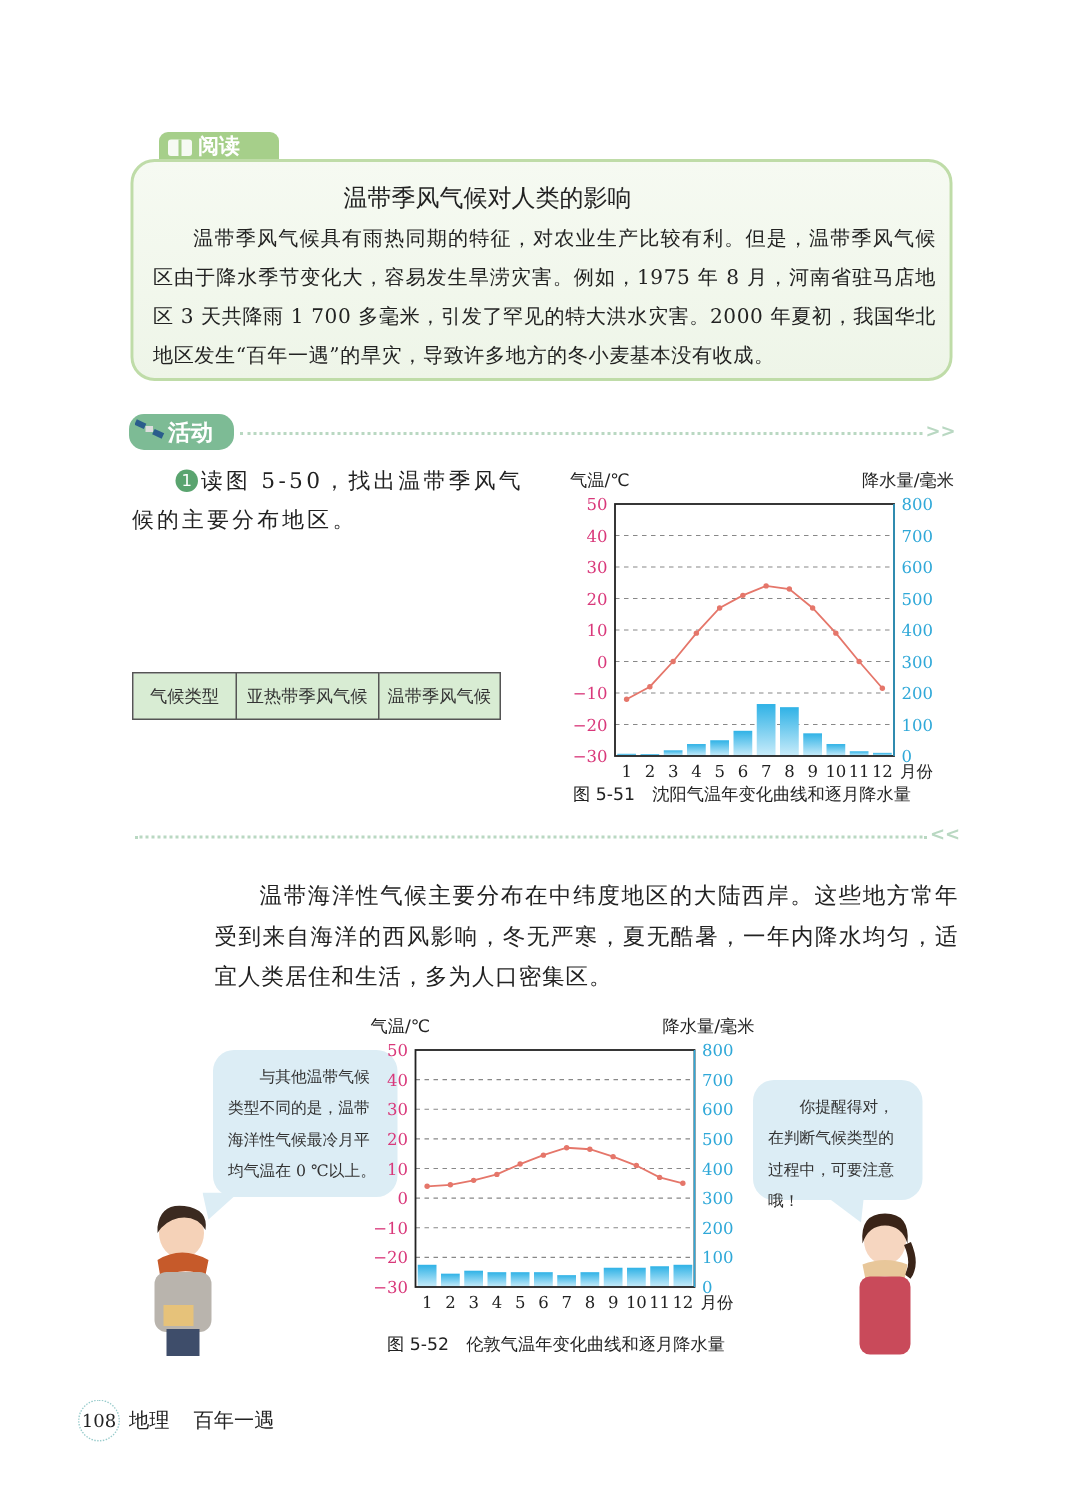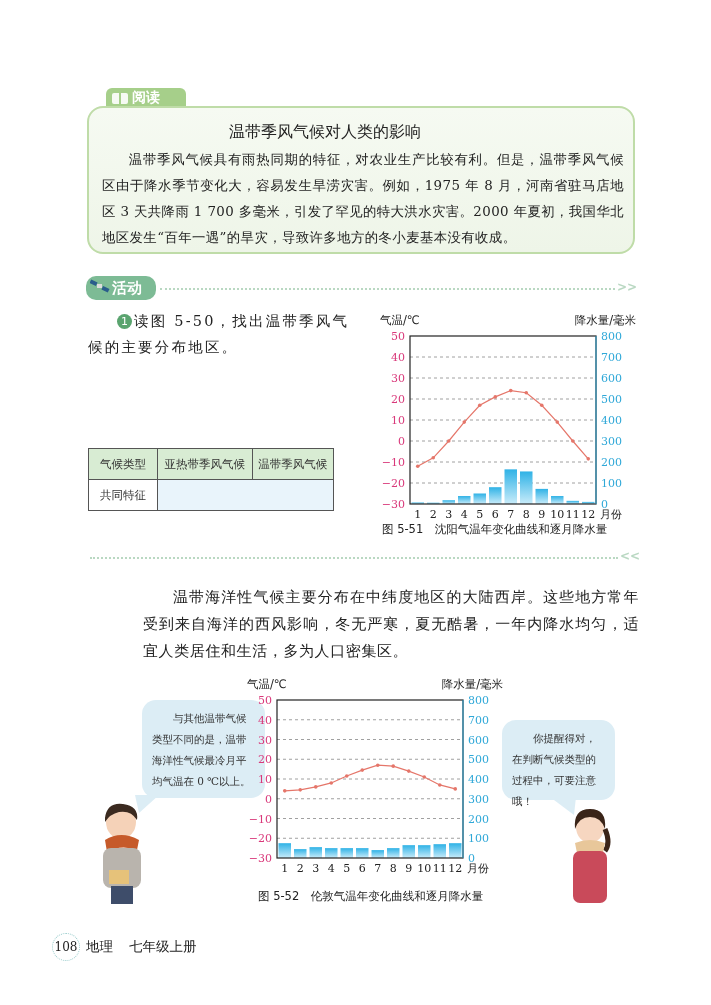--- a/index.html
+++ b/index.html
@@ -61,24 +61,20 @@
 <div class="abs act-text">
   <p><span class="num">1</span><span>读图 5-50，找出温带季风气候的主要分布地区。</span></p>
 </div>
 
 <table class="cmp">
   <tbody>
       <tr class="h">
     <td style="width:66px">气候类型</td>
     <td>亚热带季风气候</td>
     <td>温带季风气候</td>
-  </tr>
-  <tr class="b">
-    <td style="background:#fff">共同特征</td>
-    <td colspan="2"></td>
   </tr>
 </tbody>
   </table>
 
 <div class="abs" id="chart1" style="left:378px;top:310px;width:260px;height:230px;"><svg width="260" height="230">
       <text x="2" y="14" font-size="11.5" font-family="DejaVu Sans, sans-serif" fill="#222">气温/℃</text>
       <text x="258" y="14" text-anchor="end" font-size="11.5" font-family="DejaVu Sans, sans-serif" fill="#222">降水量/毫米</text>
       <text x="27" y="30" text-anchor="end" font-size="11" font-family="DejaVu Serif, serif" fill="#d9387a">50</text>
       <text x="223" y="30" font-size="11" font-family="DejaVu Serif, serif" fill="#2fa8d8">800</text>
       <line x1="32" x2="218" y1="47" y2="47" stroke="#888" stroke-dasharray="3,3" stroke-width="0.8"></line>
@@ -263,14 +259,14 @@
       <text x="179.25" y="198" text-anchor="middle" font-size="11" font-family="DejaVu Serif, serif" fill="#222">10</text>
       <text x="194.75" y="198" text-anchor="middle" font-size="11" font-family="DejaVu Serif, serif" fill="#222">11</text>
       <text x="210.25" y="198" text-anchor="middle" font-size="11" font-family="DejaVu Serif, serif" fill="#222">12</text>
       <text x="222" y="198" font-size="11" font-family="DejaVu Sans, sans-serif" fill="#222">月份</text>
     </svg></div>
 <div class="abs caption" style="left:258px;top:889px;">图 5-52　伦敦气温年变化曲线和逐月降水量</div>
 
 <div class="abs footer">
   <span class="pgnum">108</span>
   <span>地理</span>
-  <span style="margin-left:10px">七年级上册</span>
+  <span style="margin-left:10px">百年一遇</span>
 </div>
 
 </body></html>

